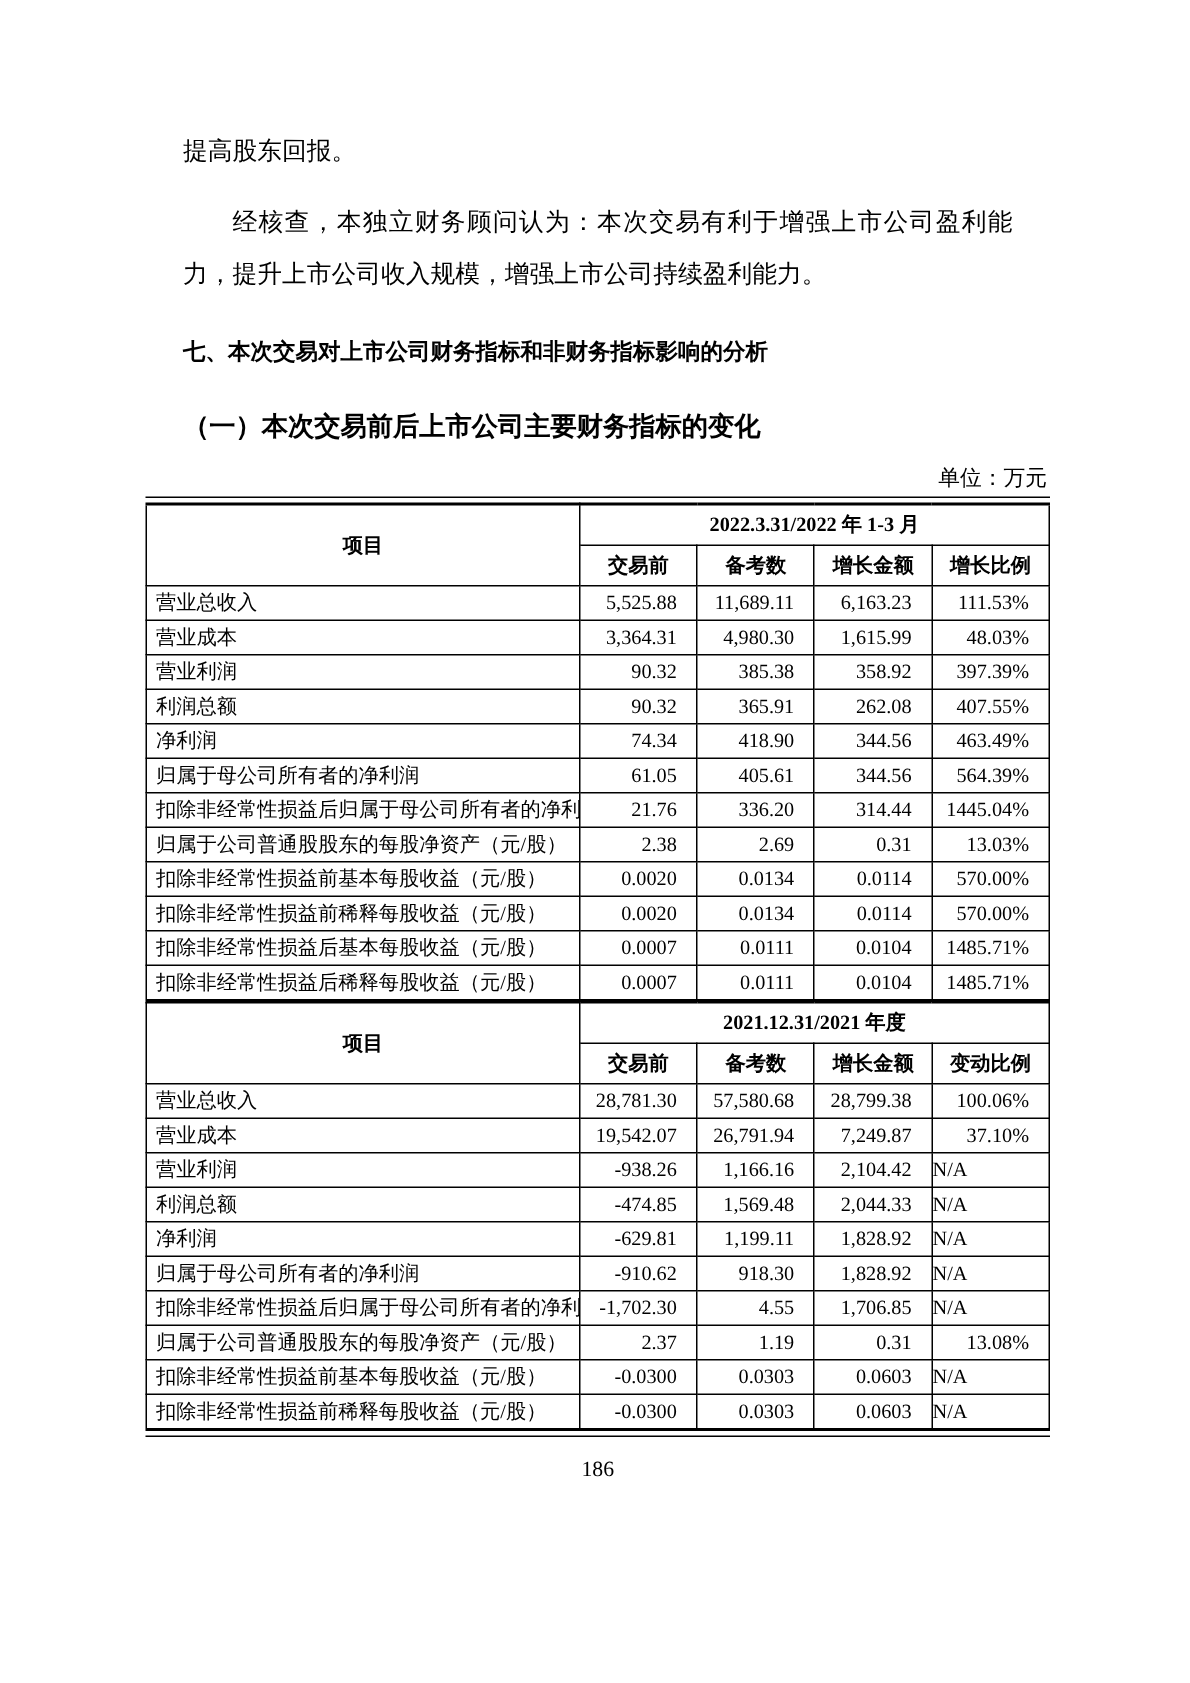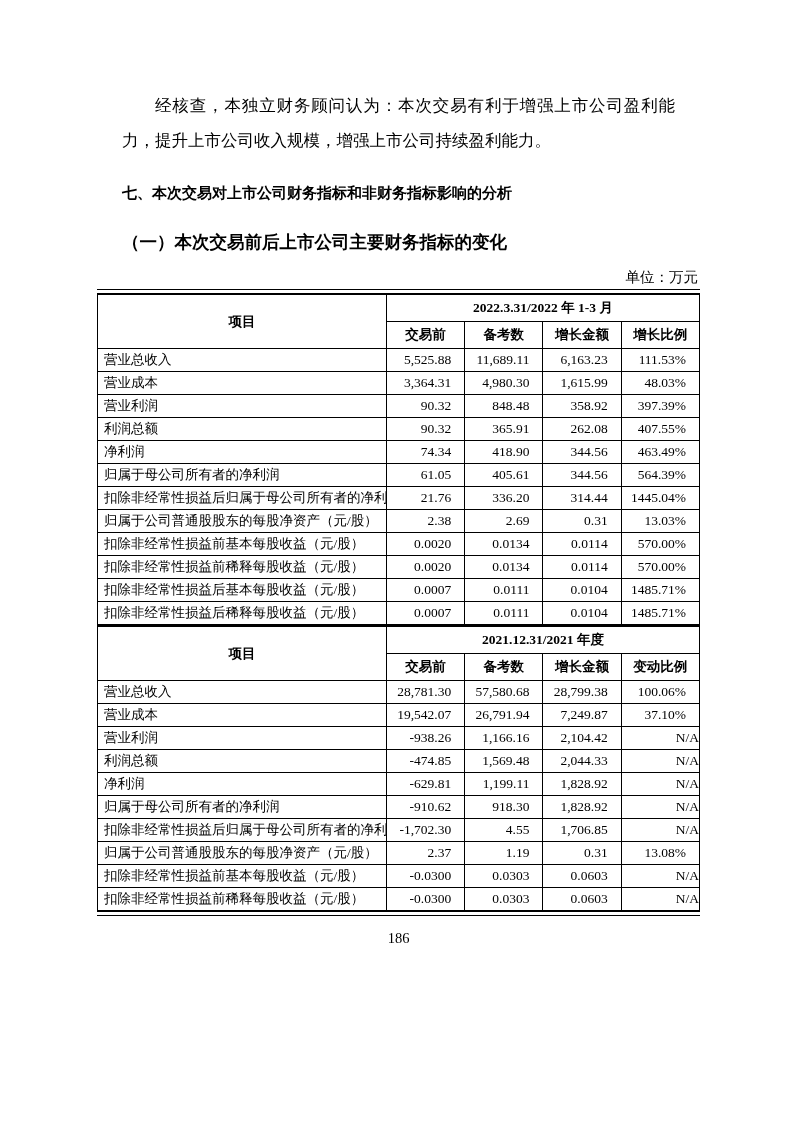--- a/index.html
+++ b/index.html
@@ -51,32 +51,33 @@
   }
   .tbl1 { border-top: 2px solid #000; border-bottom: 2px solid #000; }
   .tbl2 { border-bottom: 2px solid #000; }
   th, td { border: 1px solid #000; padding: 0; overflow: hidden; white-space: nowrap; }
   thead th { font-weight: bold; text-align: center; height: 26px; }
   .col-item { width: 48%; }
   .col-num { width: 13%; }
   tbody td { height: 22px; }
   td.lbl { text-align: left; padding-left: 6px; }
   td.num { text-align: right; padding-right: 13px; font-size: 13.5px; }
-  td.num.na { text-align: right; padding-right: 0; }
+  td.num.na { text-align: left; padding-right: 0; }
   .page-num {
     text-align: center;
     font-size: 14.5px;
     margin-top: 14px;
   }
 </style>
 </head>
 <body>
 
 <div class="page">
 
+  <p class="body-text p1">提高股东回报。</p>
 
   <p class="body-text p2">经核查，本独立财务顾问认为：本次交易有利于增强上市公司盈利能力，提升上市公司收入规模，增强上市公司持续盈利能力。</p>
 
   <div class="h1">七、本次交易对上市公司财务指标和非财务指标影响的分析</div>
 
   <div class="h2">（一）本次交易前后上市公司主要财务指标的变化</div>
 
 
   <div class="unit-label">单位：万元</div>
 
@@ -114,21 +115,21 @@
     <td class="lbl">营业成本</td>
     <td class="num">3,364.31</td>
     <td class="num">4,980.30</td>
     <td class="num">1,615.99</td>
     <td class="num">48.03%</td>
   </tr>
 
   <tr>
     <td class="lbl">营业利润</td>
     <td class="num">90.32</td>
-    <td class="num">848.48</td>
+    <td class="num">385.38</td>
     <td class="num">358.92</td>
     <td class="num">397.39%</td>
   </tr>
 
   <tr>
     <td class="lbl">利润总额</td>
     <td class="num">90.32</td>
     <td class="num">365.91</td>
     <td class="num">262.08</td>
     <td class="num">407.55%</td>

